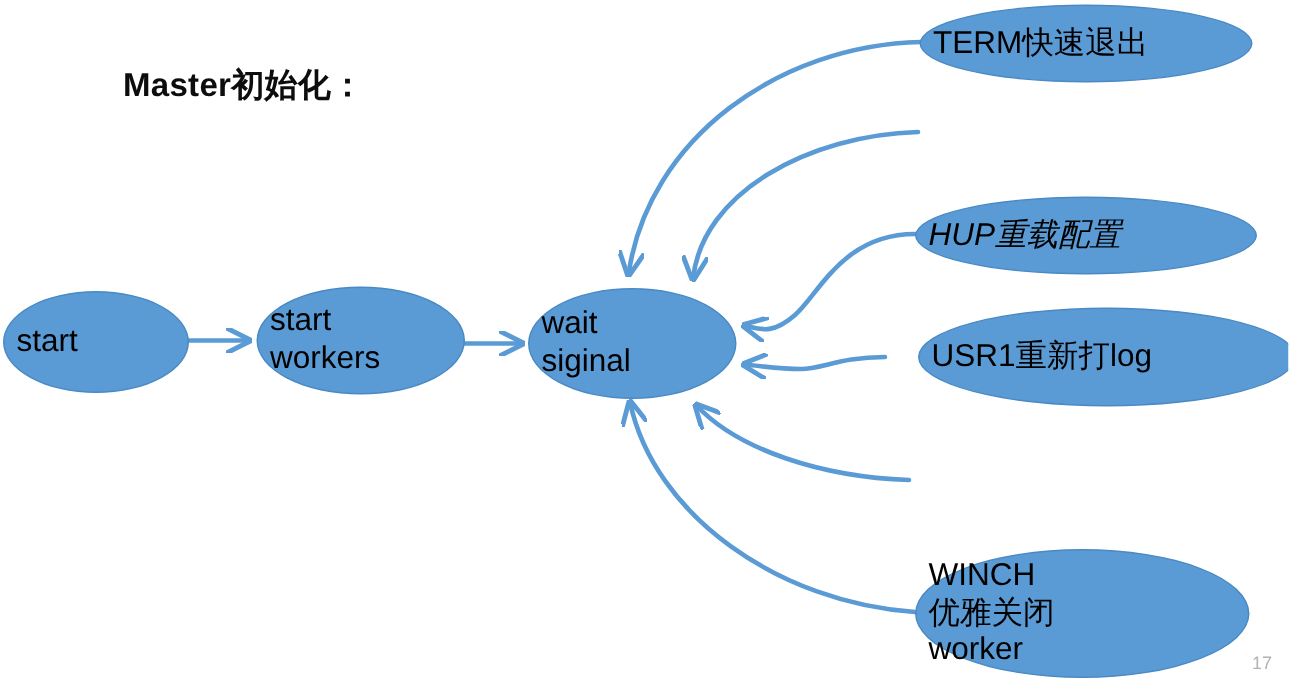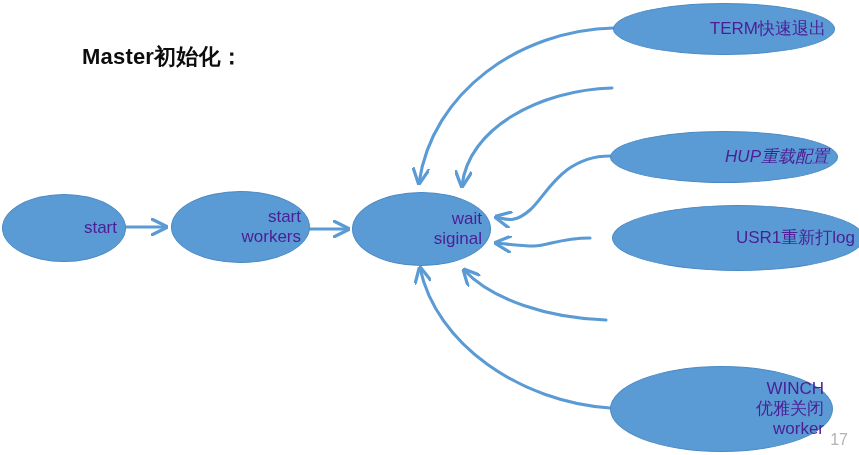--- a/index.html
+++ b/index.html
@@ -38,36 +38,36 @@
   }
   .node {
     position: absolute;
     box-sizing: border-box;
     background: #5b9bd5;
     border: 1px solid #4a8ac4;
     border-radius: 50%;
     display: flex;
     align-items: center;
     justify-content: center;
-    text-align: right;
-    color: #4c1d95;
-    font-size: 17px;
+    text-align: left;
+    color: #000000;
+    font-size: 21px;
     line-height: 1.18;
     padding: 2px 8px;
   }
   .node .node-label {
     display: block;
     width: 100%;
     white-space: pre-line;
   }
   .page-number {
     position: absolute;
     right: 11px;
     bottom: 6px;
-    font-size: 16px;
+    font-size: 12px;
     color: #b3b3b3;
   }
 </style>
 </head>
 <body>
 
 <div id="slide">
 
   <div class="slide-title">Master初始化：</div>
 

